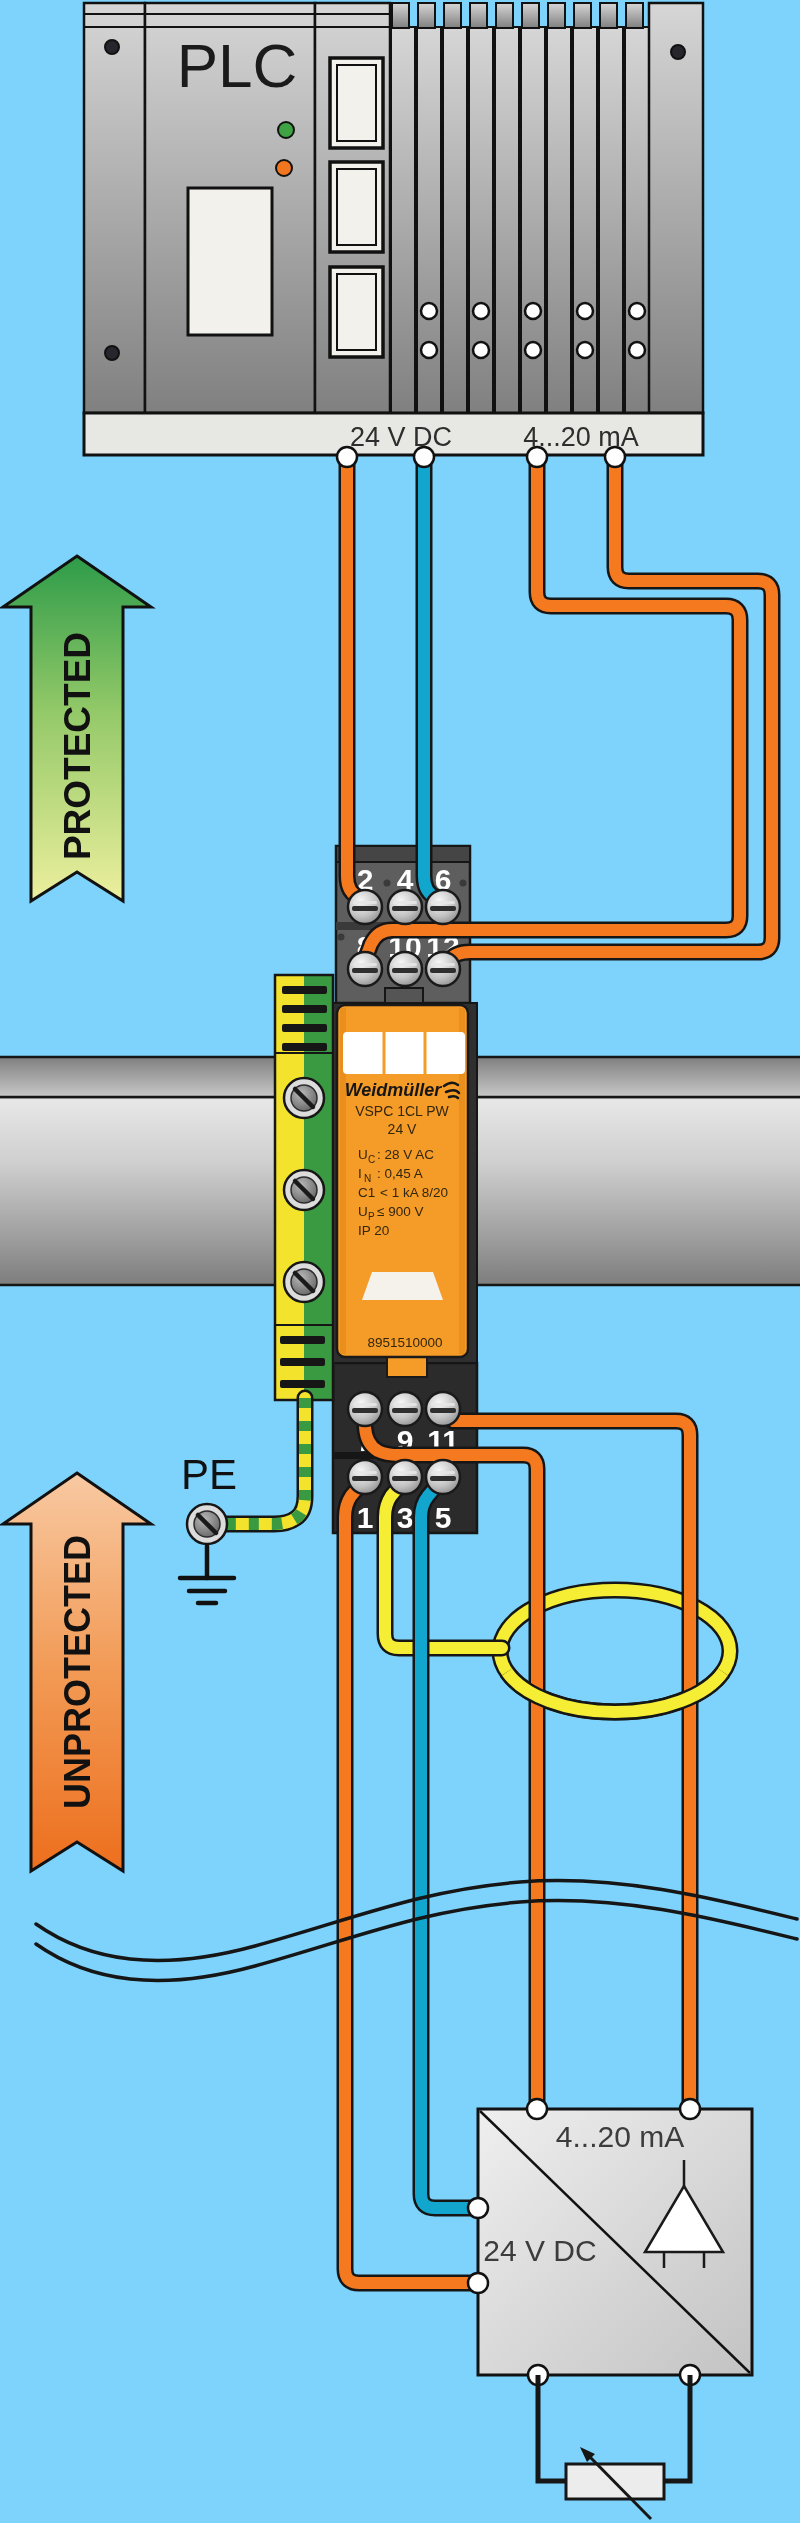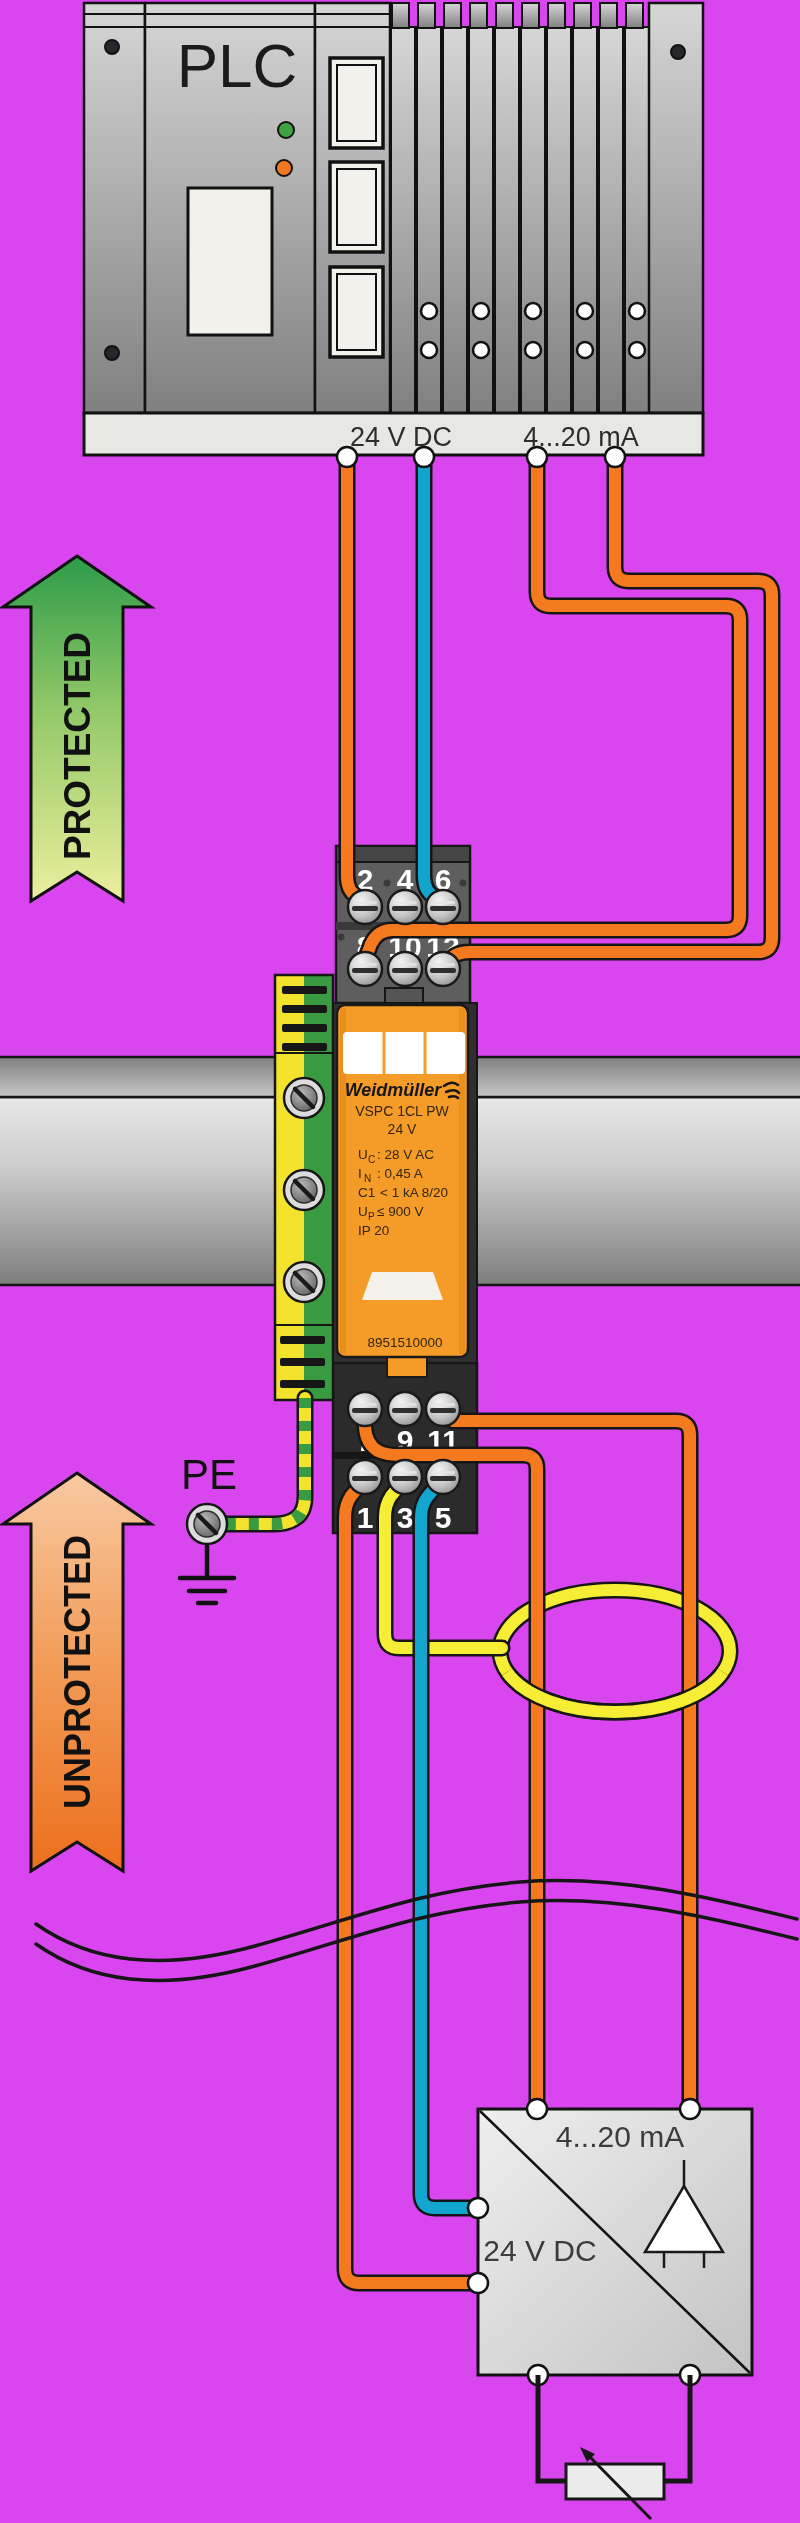--- a/index.html
+++ b/index.html
@@ -1,16 +1,16 @@
 <!DOCTYPE html>
 <html><head>
 <meta charset="utf-8">
 <style>
   html,body{margin:0;padding:0;background:#ffffff;}
-  .stage{position:relative;width:800px;height:2523px;background:#d946ef;}
+  .stage{position:relative;width:800px;height:2523px;background:#7dd3fc;}
   svg{display:block;font-family:"Liberation Sans", sans-serif;}
   text{font-family:"Liberation Sans", sans-serif;}
 </style>
 </head>
 <body>
 
 <div class="stage">
 <svg width="800" height="2523" viewBox="0 0 800 2523">
   <defs>
     <linearGradient id="gradV" x1="0" y1="0" x2="0" y2="1">

